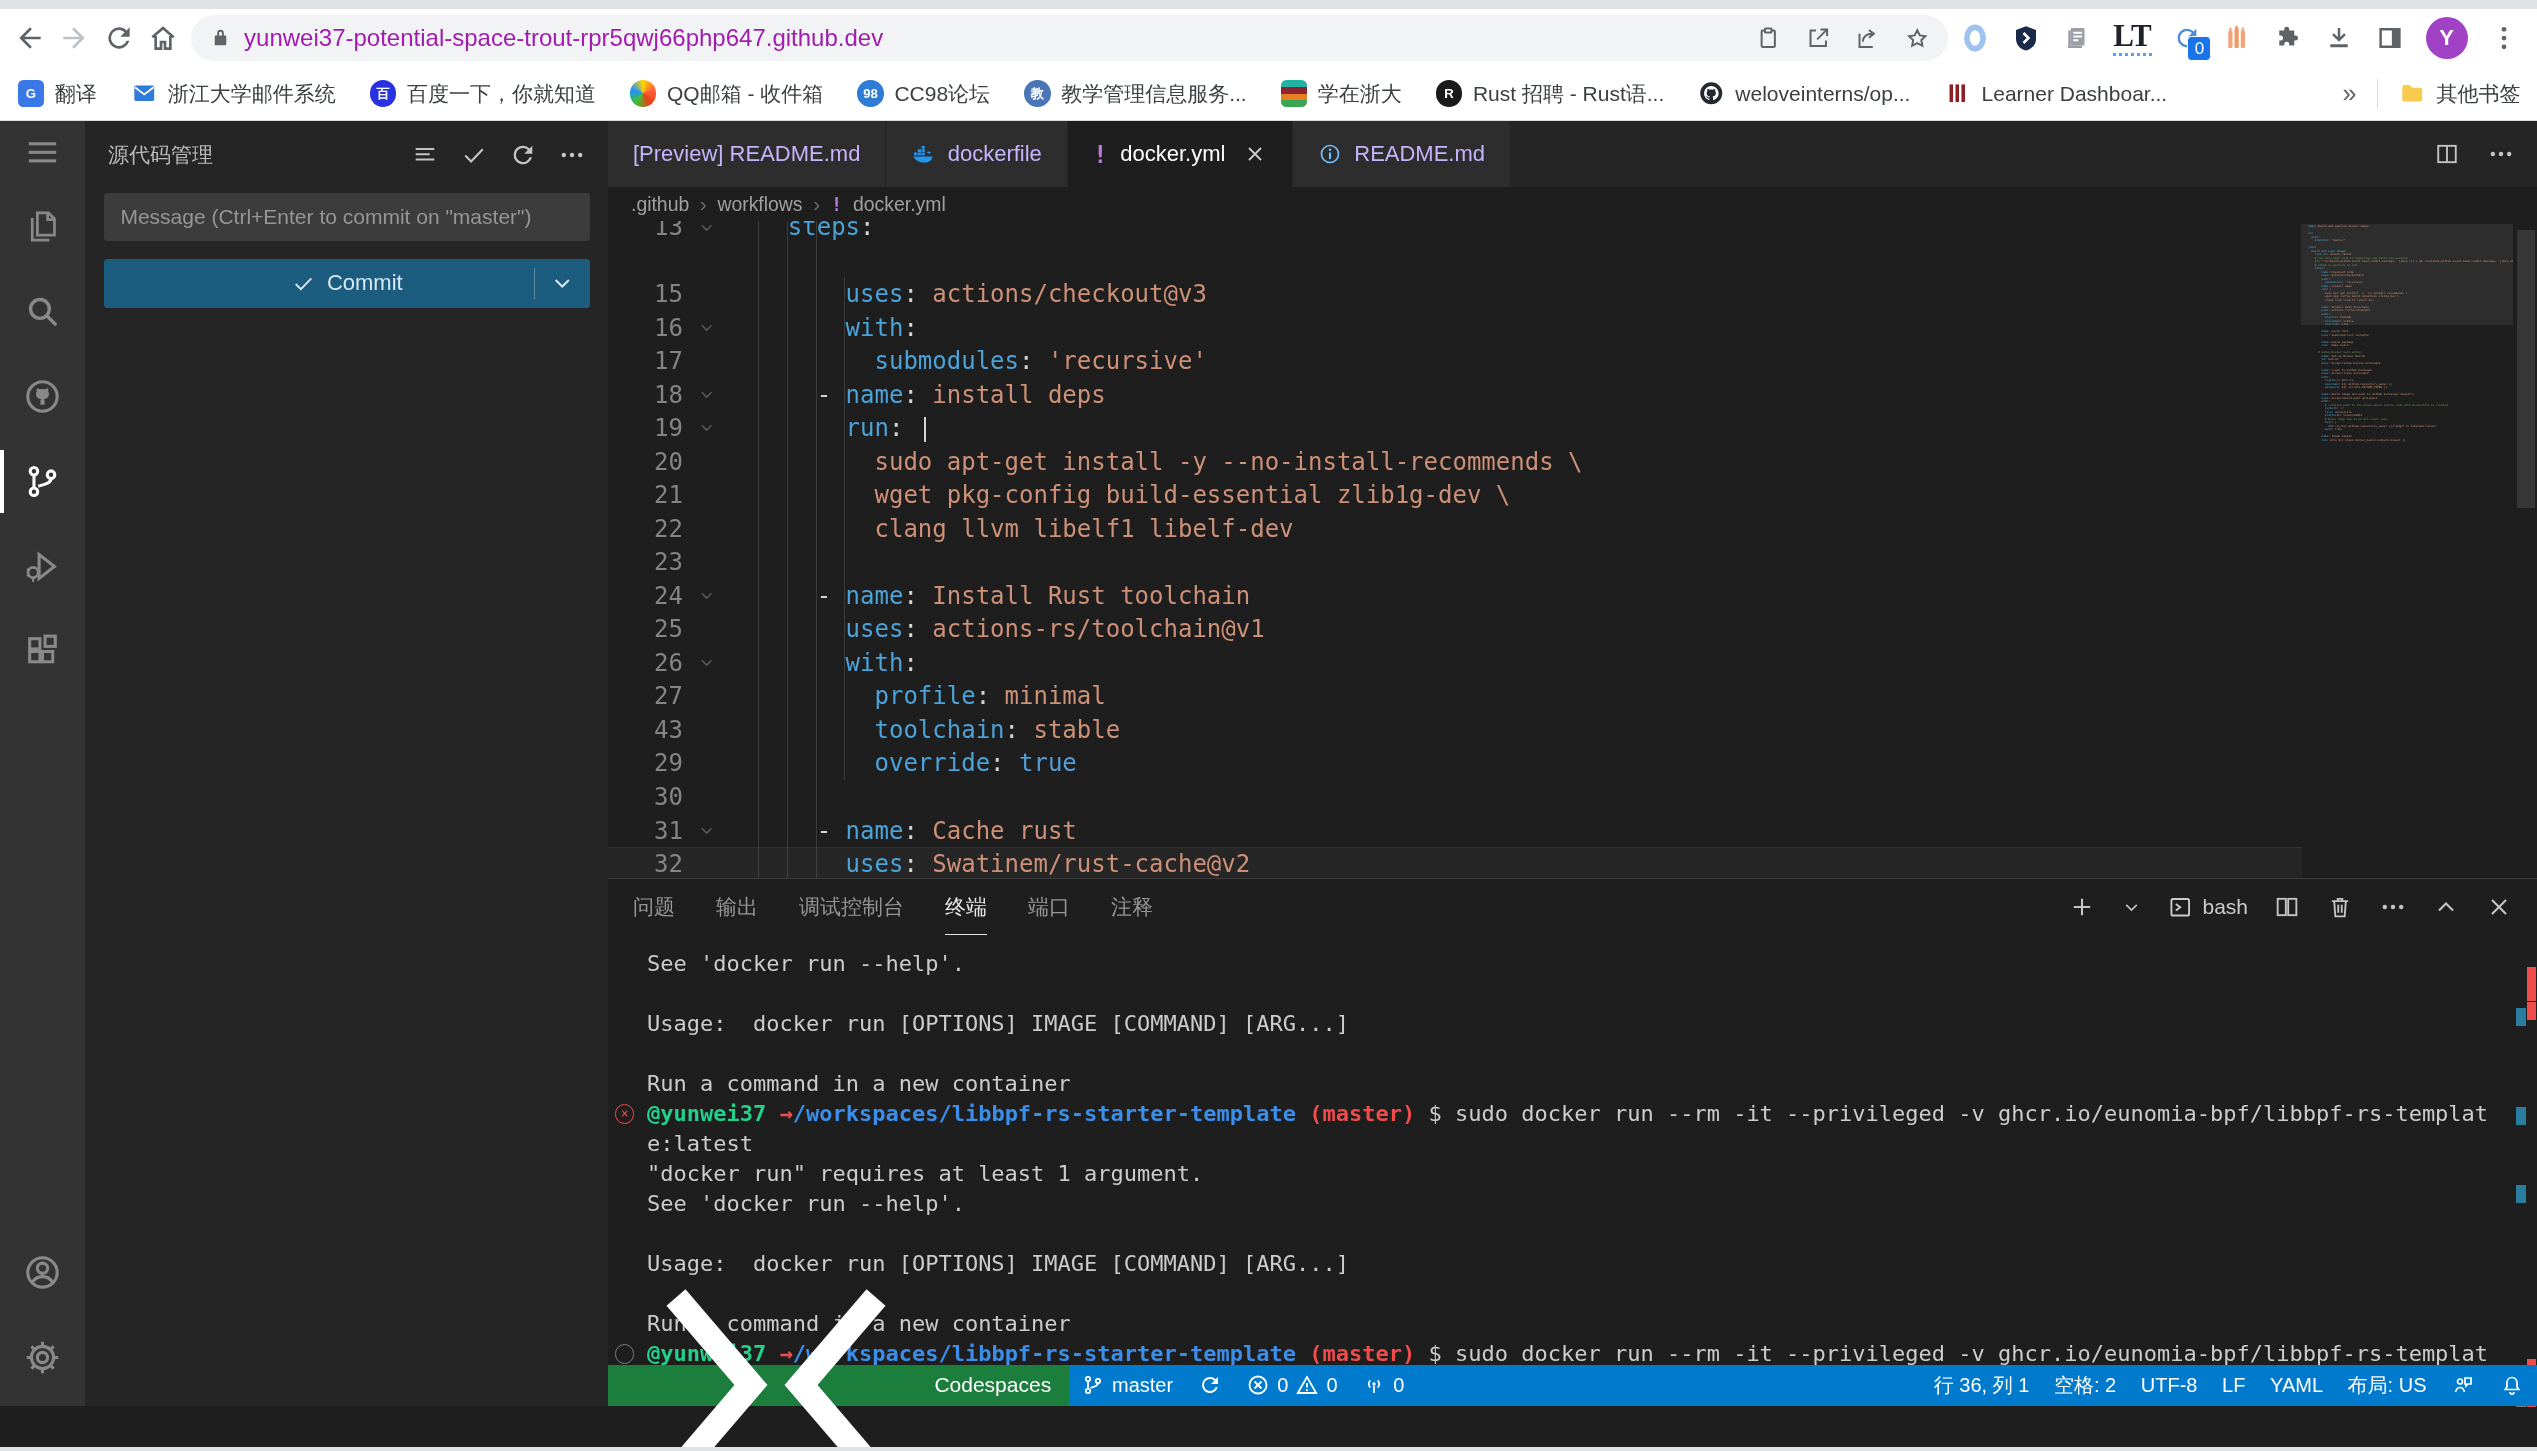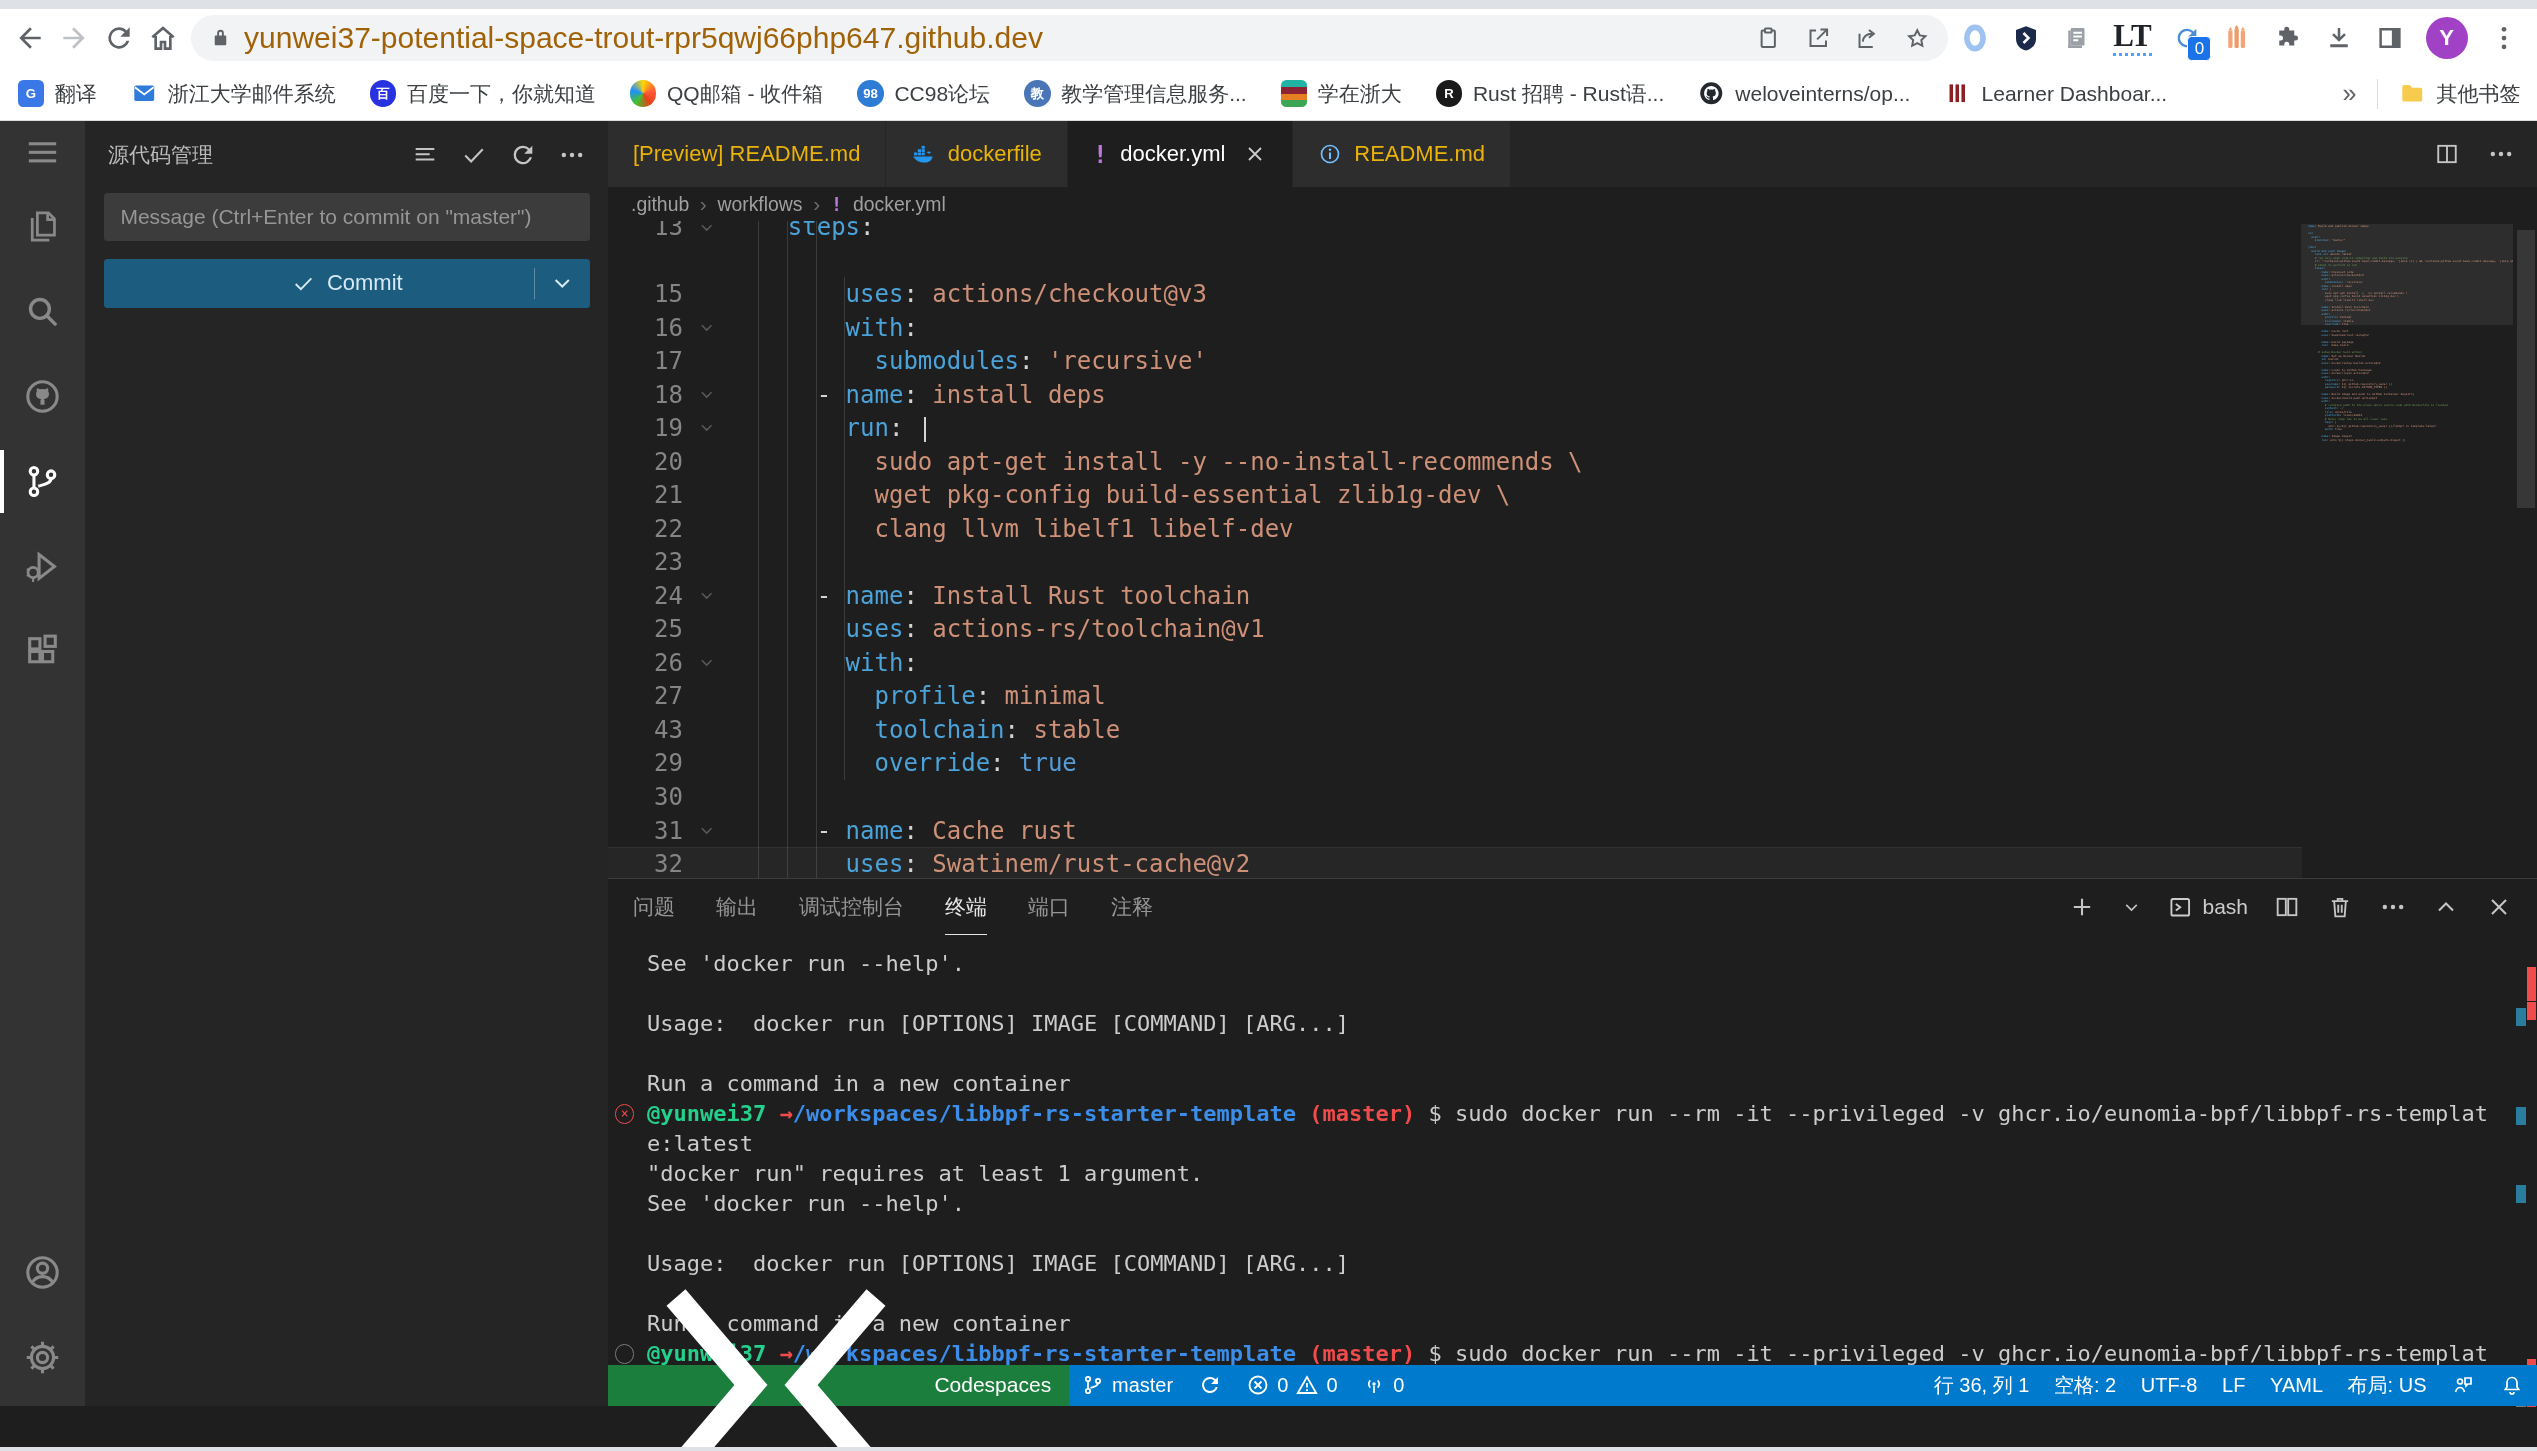--- a/index.html
+++ b/index.html
@@ -9,21 +9,21 @@
 
   
   .tabstrip{position:absolute;top:0;left:0;right:0;height:8.8px;background:#dee1e6}
   .toolbar{position:absolute;top:8.8px;left:0;right:0;height:58px;background:#fff;display:flex;align-items:center;padding:0 14px;gap:12.3px}
   .ic{display:inline-flex;align-items:center;justify-content:center;flex:0 0 auto}
   .ic svg{width:100%;height:100%}
   .nav{width:32px;height:32px;color:#5f6368}
   .nav.dis{color:#bdc1c6}
   .addr{flex:1;height:46px;background:#f1f3f4;border-radius:23px;display:flex;align-items:center;padding:0 17.6px;gap:12.3px;min-width:0}
   .lockic{width:23px;height:23px;color:#5f6368}
-  .url{font-size:30px;color:#a16207;white-space:nowrap;overflow:hidden;flex:1}
+  .url{font-size:24px;color:#a21caf;white-space:nowrap;overflow:hidden;flex:1}
   .addr-icons{display:flex;gap:23px;align-items:center}
   .pil{width:26.5px;height:26.5px;color:#5f6368}
   .extrow{display:flex;align-items:center;gap:21px;padding-right:5.3px}
   .ext{width:30px;height:30px;color:#5f6368}
   .lt{font-family:"Liberation Serif",serif;font-weight:bold;font-size:31px;color:#1f2328;border-bottom:3.5px dotted #4aa3ff;line-height:1;padding-bottom:1.8px}
   .syncwrap{position:relative;display:inline-flex}
   .syncwrap .ic{width:28px;height:28px;color:#4b8dd8}
   .badge{position:absolute;right:-10.6px;bottom:-8.8px;background:#1a73e8;color:#fff;font-size:17px;line-height:1;padding:2.6px 6.2px;border-radius:4.4px;border:1.8px solid #fff}
   .avatar{width:42px;height:42px;border-radius:50%;background:#a142c6;color:#fff;font-size:22px;font-weight:bold;display:flex;align-items:center;justify-content:center}
   .bookmarks{position:absolute;top:67px;left:0;right:0;height:54px;background:#fff;border-bottom:0.9px solid #dadce0;display:flex;align-items:center;padding:0 17.6px;gap:34px;font-size:21px;color:#3c4043;white-space:nowrap}
@@ -53,21 +53,21 @@
   .sb-title{flex:1;font-size:21px;color:#bbbbbb}
   .sbi{width:28px;height:28px;color:#c5c5c5}
   .sb-input{margin:5.3px 19.4px 0;height:48px;background:#3c3c3c;border-radius:3.5px;display:flex;align-items:center;padding:0 16px;font-size:21px;color:#969696;white-space:nowrap;overflow:hidden}
   .sb-commit{position:relative;margin:17.6px 19.4px 0;height:49px;background:#1b5c7f;border-radius:3.5px;display:flex;align-items:center;justify-content:center;gap:10.6px;font-size:22px;color:#d7e9f4}
   .cm-check{width:25px;height:25px;color:#d7e9f4}
   .cm-sep{position:absolute;right:55px;top:8.8px;bottom:8.8px;width:0.9px;background:rgba(255,255,255,.30)}
   .cm-chev{position:absolute;right:14px;width:26.5px;height:26.5px;color:#d7e9f4}
 
   .main{position:absolute;top:0;bottom:41px;left:608px;right:0;background:#1e1e1e}
   .tabbar{position:absolute;top:0;left:0;right:0;height:66px;background:#252526;display:flex;align-items:stretch}
-  .tab{display:flex;align-items:center;gap:12.3px;padding:0 25px;font-size:22px;background:#2d2d2d;color:#eab308;border-right:0.9px solid #252526}
+  .tab{display:flex;align-items:center;gap:12.3px;padding:0 25px;font-size:22px;background:#2d2d2d;color:#c4b5fd;border-right:0.9px solid #252526}
   .tab.active{background:#1e1e1e;color:#ffffff}
   .tab .ic{width:24px;height:24px}
   .bang{font-family:"DejaVu Sans Mono",monospace;font-weight:bold;font-size:25px;color:#bb77dd}
   .tab-close{width:23px;height:23px;color:#cccccc;margin-left:5.3px}
   .tab-actions{margin-left:auto;display:flex;align-items:center;gap:26.5px;padding-right:23px;color:#c5c5c5}
   .tab-actions .ic{width:28px;height:28px}
   .breadcrumb{position:absolute;top:66px;left:0;right:0;height:34px;display:flex;align-items:center;padding-left:23px;gap:10.6px;font-size:19.4px;color:#a0a0a0}
   .bc-sep{color:#6e6e6e;font-size:21px}
   .breadcrumb .bang{font-size:19.4px}
 

